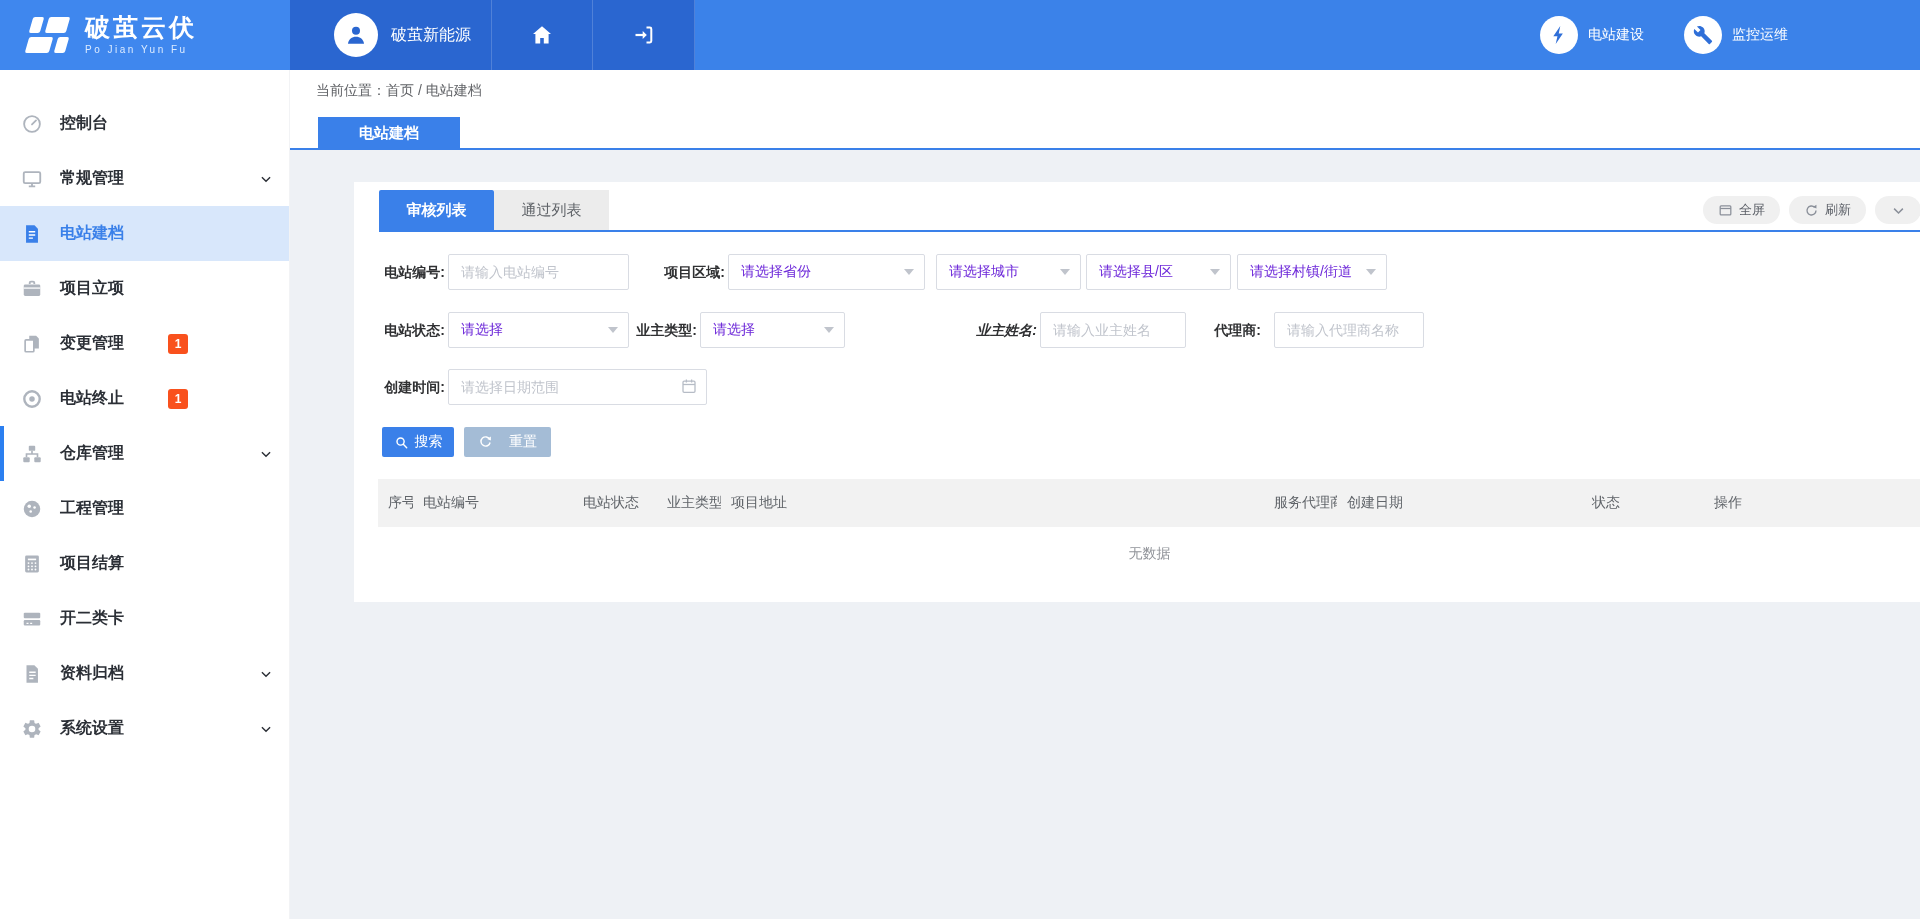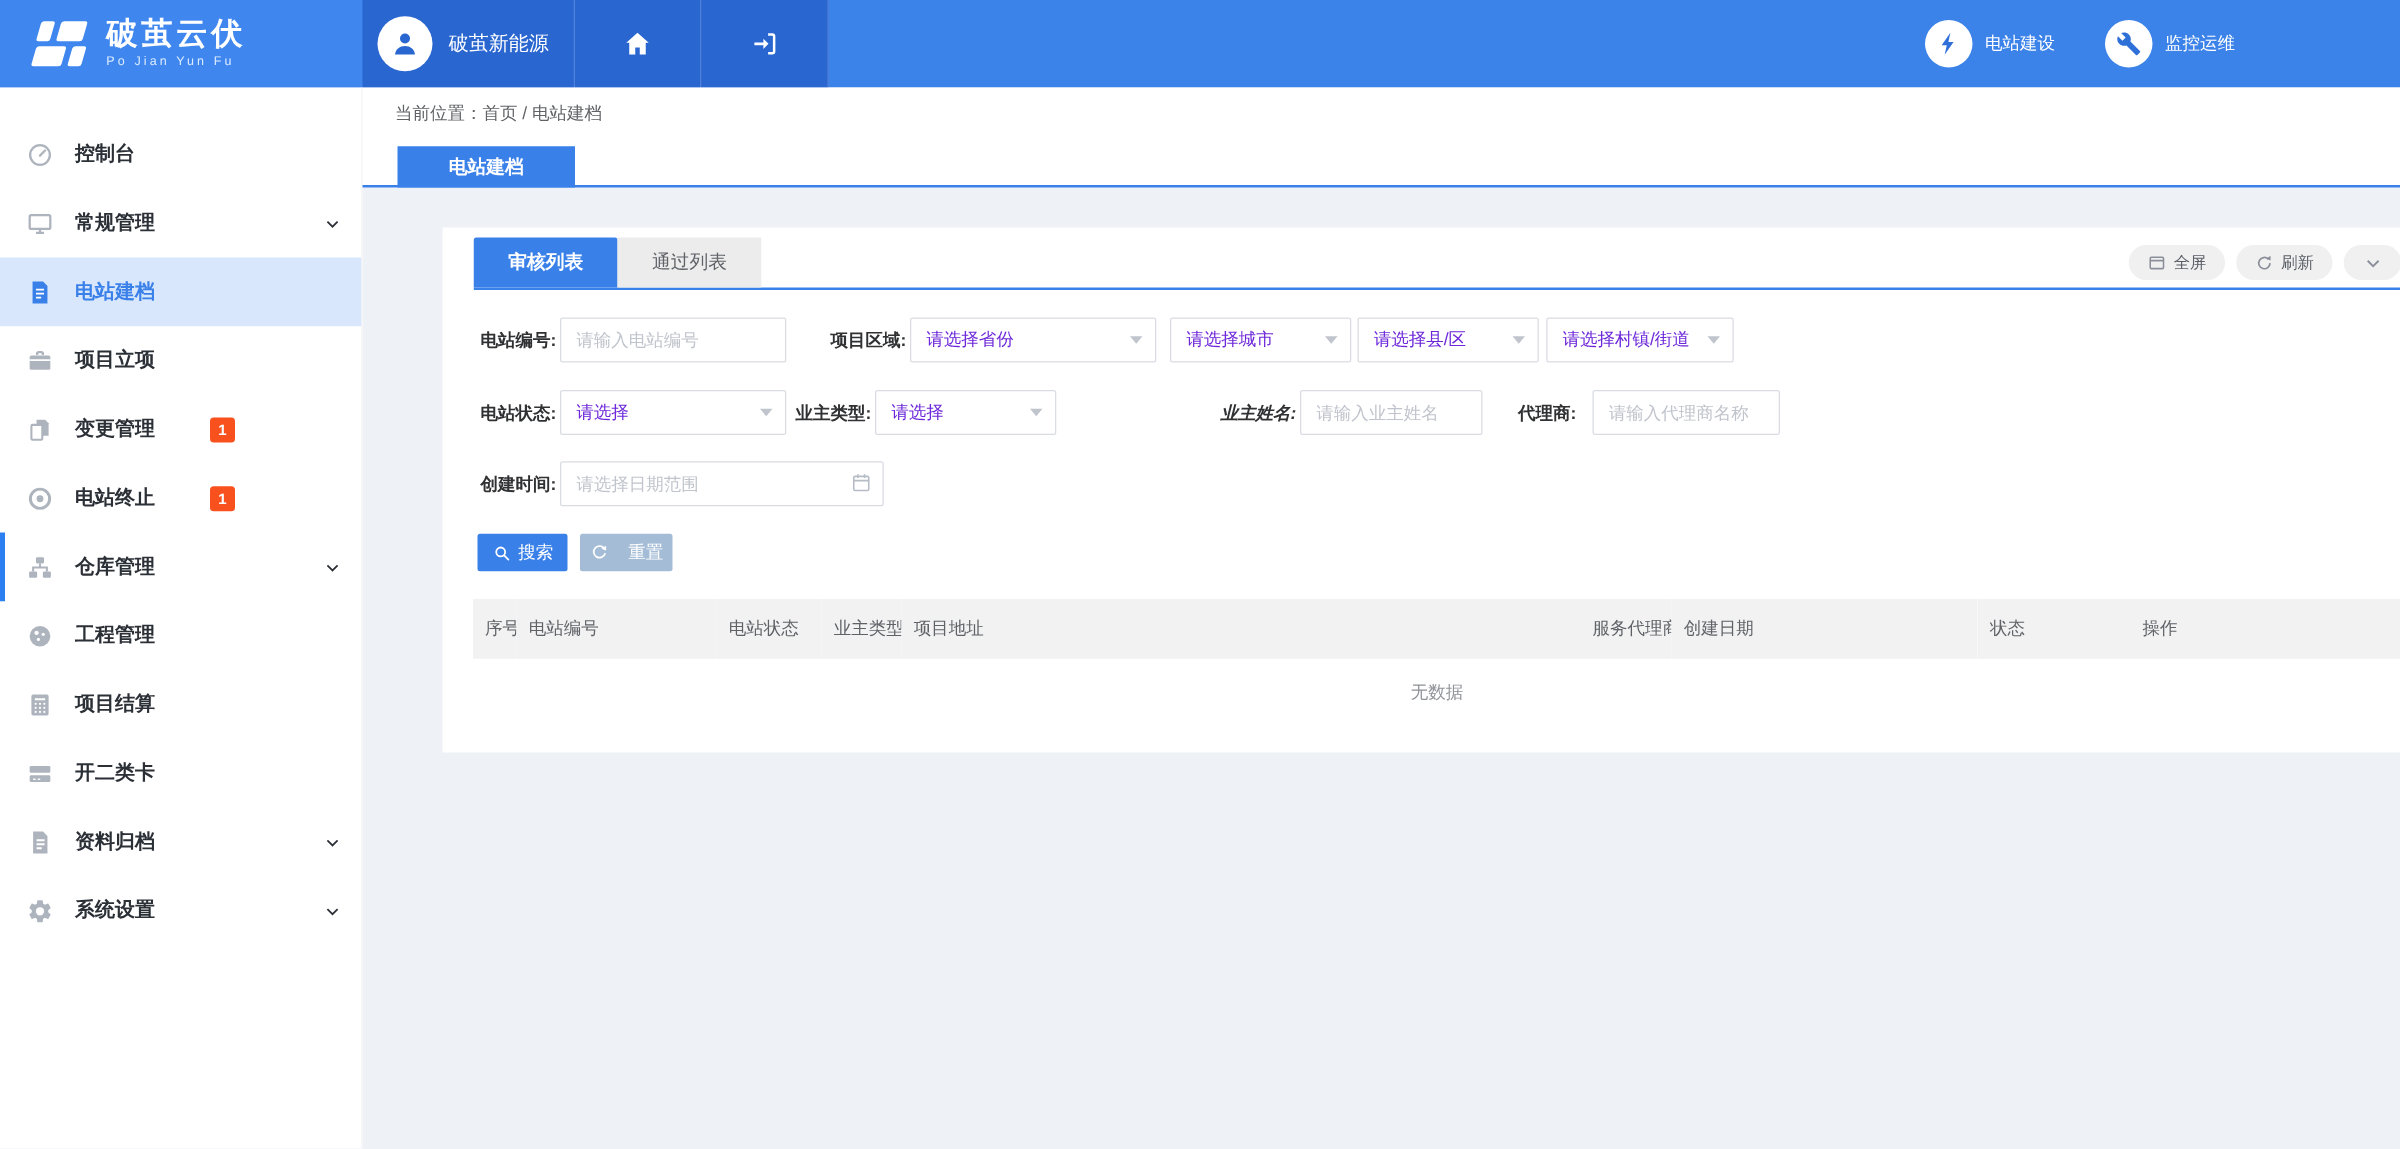--- a/index.html
+++ b/index.html
@@ -12,21 +12,21 @@
   .logo-area{width:290px;height:70px;background:#3f87ee;display:flex;align-items:center;
              padding-left:26px;box-sizing:border-box;gap:15px;flex:none;}
   .logo-mark{position:relative;width:44px;height:40px;flex:none;}
   .logo-mark i{position:absolute;background:#fff;border-radius:2px;transform:skewX(-16deg);}
   .lm1{left:5px;top:2px;width:11px;height:16px;}
   .lm2{left:21px;top:2px;width:21px;height:16px;}
   .lm3{left:1px;top:22px;width:24px;height:16px;}
   .lm4{left:30px;top:22px;width:11px;height:16px;}
   .logo-text .t1{color:#fff;font-size:25px;font-weight:bold;letter-spacing:3px;line-height:1;}
   .logo-text .t2{color:#dcebff;font-size:10px;letter-spacing:2.5px;margin-top:4px;}
-  .hdr-mid{display:flex;background:#2a66d0;flex:none;}
+  .hdr-mid{display:flex;background:#2a66d0;flex:none;padding-left:32px;}
   .seg{display:flex;align-items:center;justify-content:center;border-right:1px solid rgba(255,255,255,.18);box-sizing:border-box;}
   .seg-user{width:170px;justify-content:flex-start;padding-left:12px;gap:13px;}
   .seg-home{width:101px;}
   .seg-exit{width:102px;}
   .avatar{width:44px;height:44px;border-radius:50%;background:#fff;color:#2a66d0;
           display:flex;align-items:center;justify-content:center;flex:none;}
   .company{color:#fff;font-size:16px;white-space:nowrap;}
   .hdr-right{flex:1;display:flex;align-items:center;justify-content:flex-end;gap:40px;padding-right:132px;}
   .nav-item{display:flex;align-items:center;gap:10px;color:#fff;font-size:14px;cursor:pointer;}
   .nav-circle{width:38px;height:38px;border-radius:50%;background:#fff;display:flex;
@@ -77,21 +77,21 @@
             background:#fff;display:flex;align-items:center;padding:0 26px 0 12px;cursor:pointer;}
   .f-select .ph{font-size:14px;color:#6d28d9;white-space:nowrap;overflow:hidden;}
   .caret{position:absolute;right:10px;top:50%;margin-top:-3px;width:0;height:0;
          border-left:5px solid transparent;border-right:5px solid transparent;border-top:6px solid #c0c4cc;}
   .date-ic{position:absolute;right:9px;top:8px;color:#b6bcc6;display:flex;}
 
   .btn{position:absolute;height:30px;border:none;border-radius:2px;color:#fff;font-size:14px;
        display:flex;align-items:center;justify-content:center;gap:6px;cursor:pointer;
        font-family:"Liberation Sans","DejaVu Sans",sans-serif;}
   .btn-search{left:28px;top:245px;width:72px;background:#3a80e9;}
-  .btn-reset{left:110px;top:245px;width:74px;background:#a4bcd6;gap:16px;}
+  .btn-reset{left:110px;top:245px;width:87px;background:#a4bcd6;gap:16px;}
 
   .tbl-wrap{position:absolute;left:24px;top:297px;width:1543px;}
   table{width:100%;border-collapse:collapse;table-layout:fixed;}
   th{height:48px;background:#f2f2f2;font-size:14px;color:#5f6368;font-weight:normal;
      text-align:left;padding:0 0 0 10px;white-space:nowrap;overflow:hidden;}
   .empty-row{height:52px;line-height:52px;text-align:center;color:#909399;font-size:14px;}
 </style>
 </head>
 <body>
 

